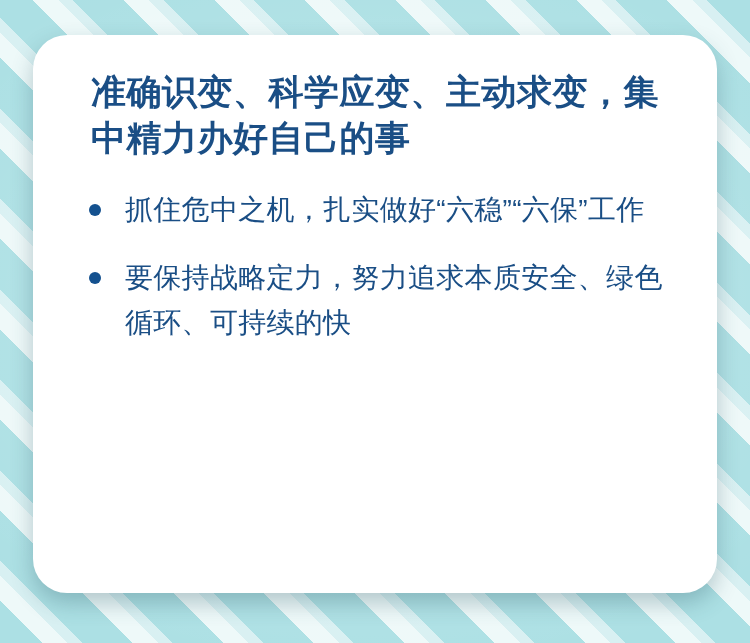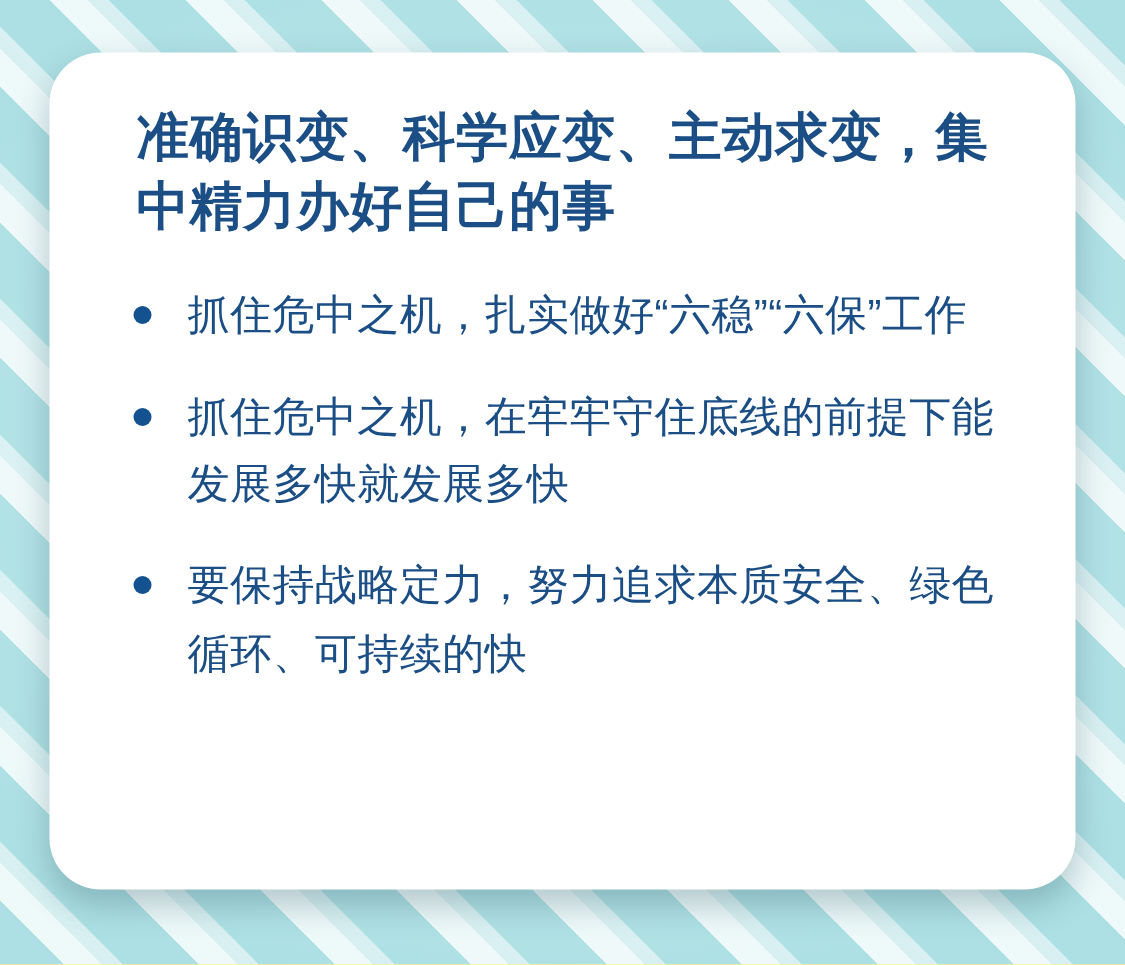--- a/index.html
+++ b/index.html
@@ -14,21 +14,21 @@
     overflow: hidden;
     font-family: "Liberation Sans", "DejaVu Sans", sans-serif;
   }
 
   .poster {
     position: relative;
     width: 750px;
     height: 643px;
     box-sizing: border-box;
     overflow: hidden;
-    background-color: #fde047;
+    background-color: #000000;
   }
 
   
   .stripes {
     position: absolute;
     inset: 0;
     background-image: repeating-linear-gradient(
       45deg,
       #ace0e4 0px,
       #ace0e4 30px,
@@ -117,24 +117,20 @@
 
     <h1 class="card-title">准确识变、科学应变、主动求变，集中精力办好自己的事</h1>
 
     <ul class="bullet-list">
 
       <li class="bullet-item">
         <span class="bullet-dot"></span>
         <span class="bullet-text">抓住危中之机，扎实做好“六稳”“六保”工作</span>
       </li>
 
-      <li class="bullet-item">
-        <span class="bullet-dot"></span>
-        <span class="bullet-text">抓住危中之机，在牢牢守住底线的前提下能发展多快就发展多快</span>
-      </li>
 
       <li class="bullet-item">
         <span class="bullet-dot"></span>
         <span class="bullet-text">要保持战略定力，努力追求本质安全、绿色循环、可持续的快</span>
       </li>
 
     </ul>
   </div>
 </div>
 

